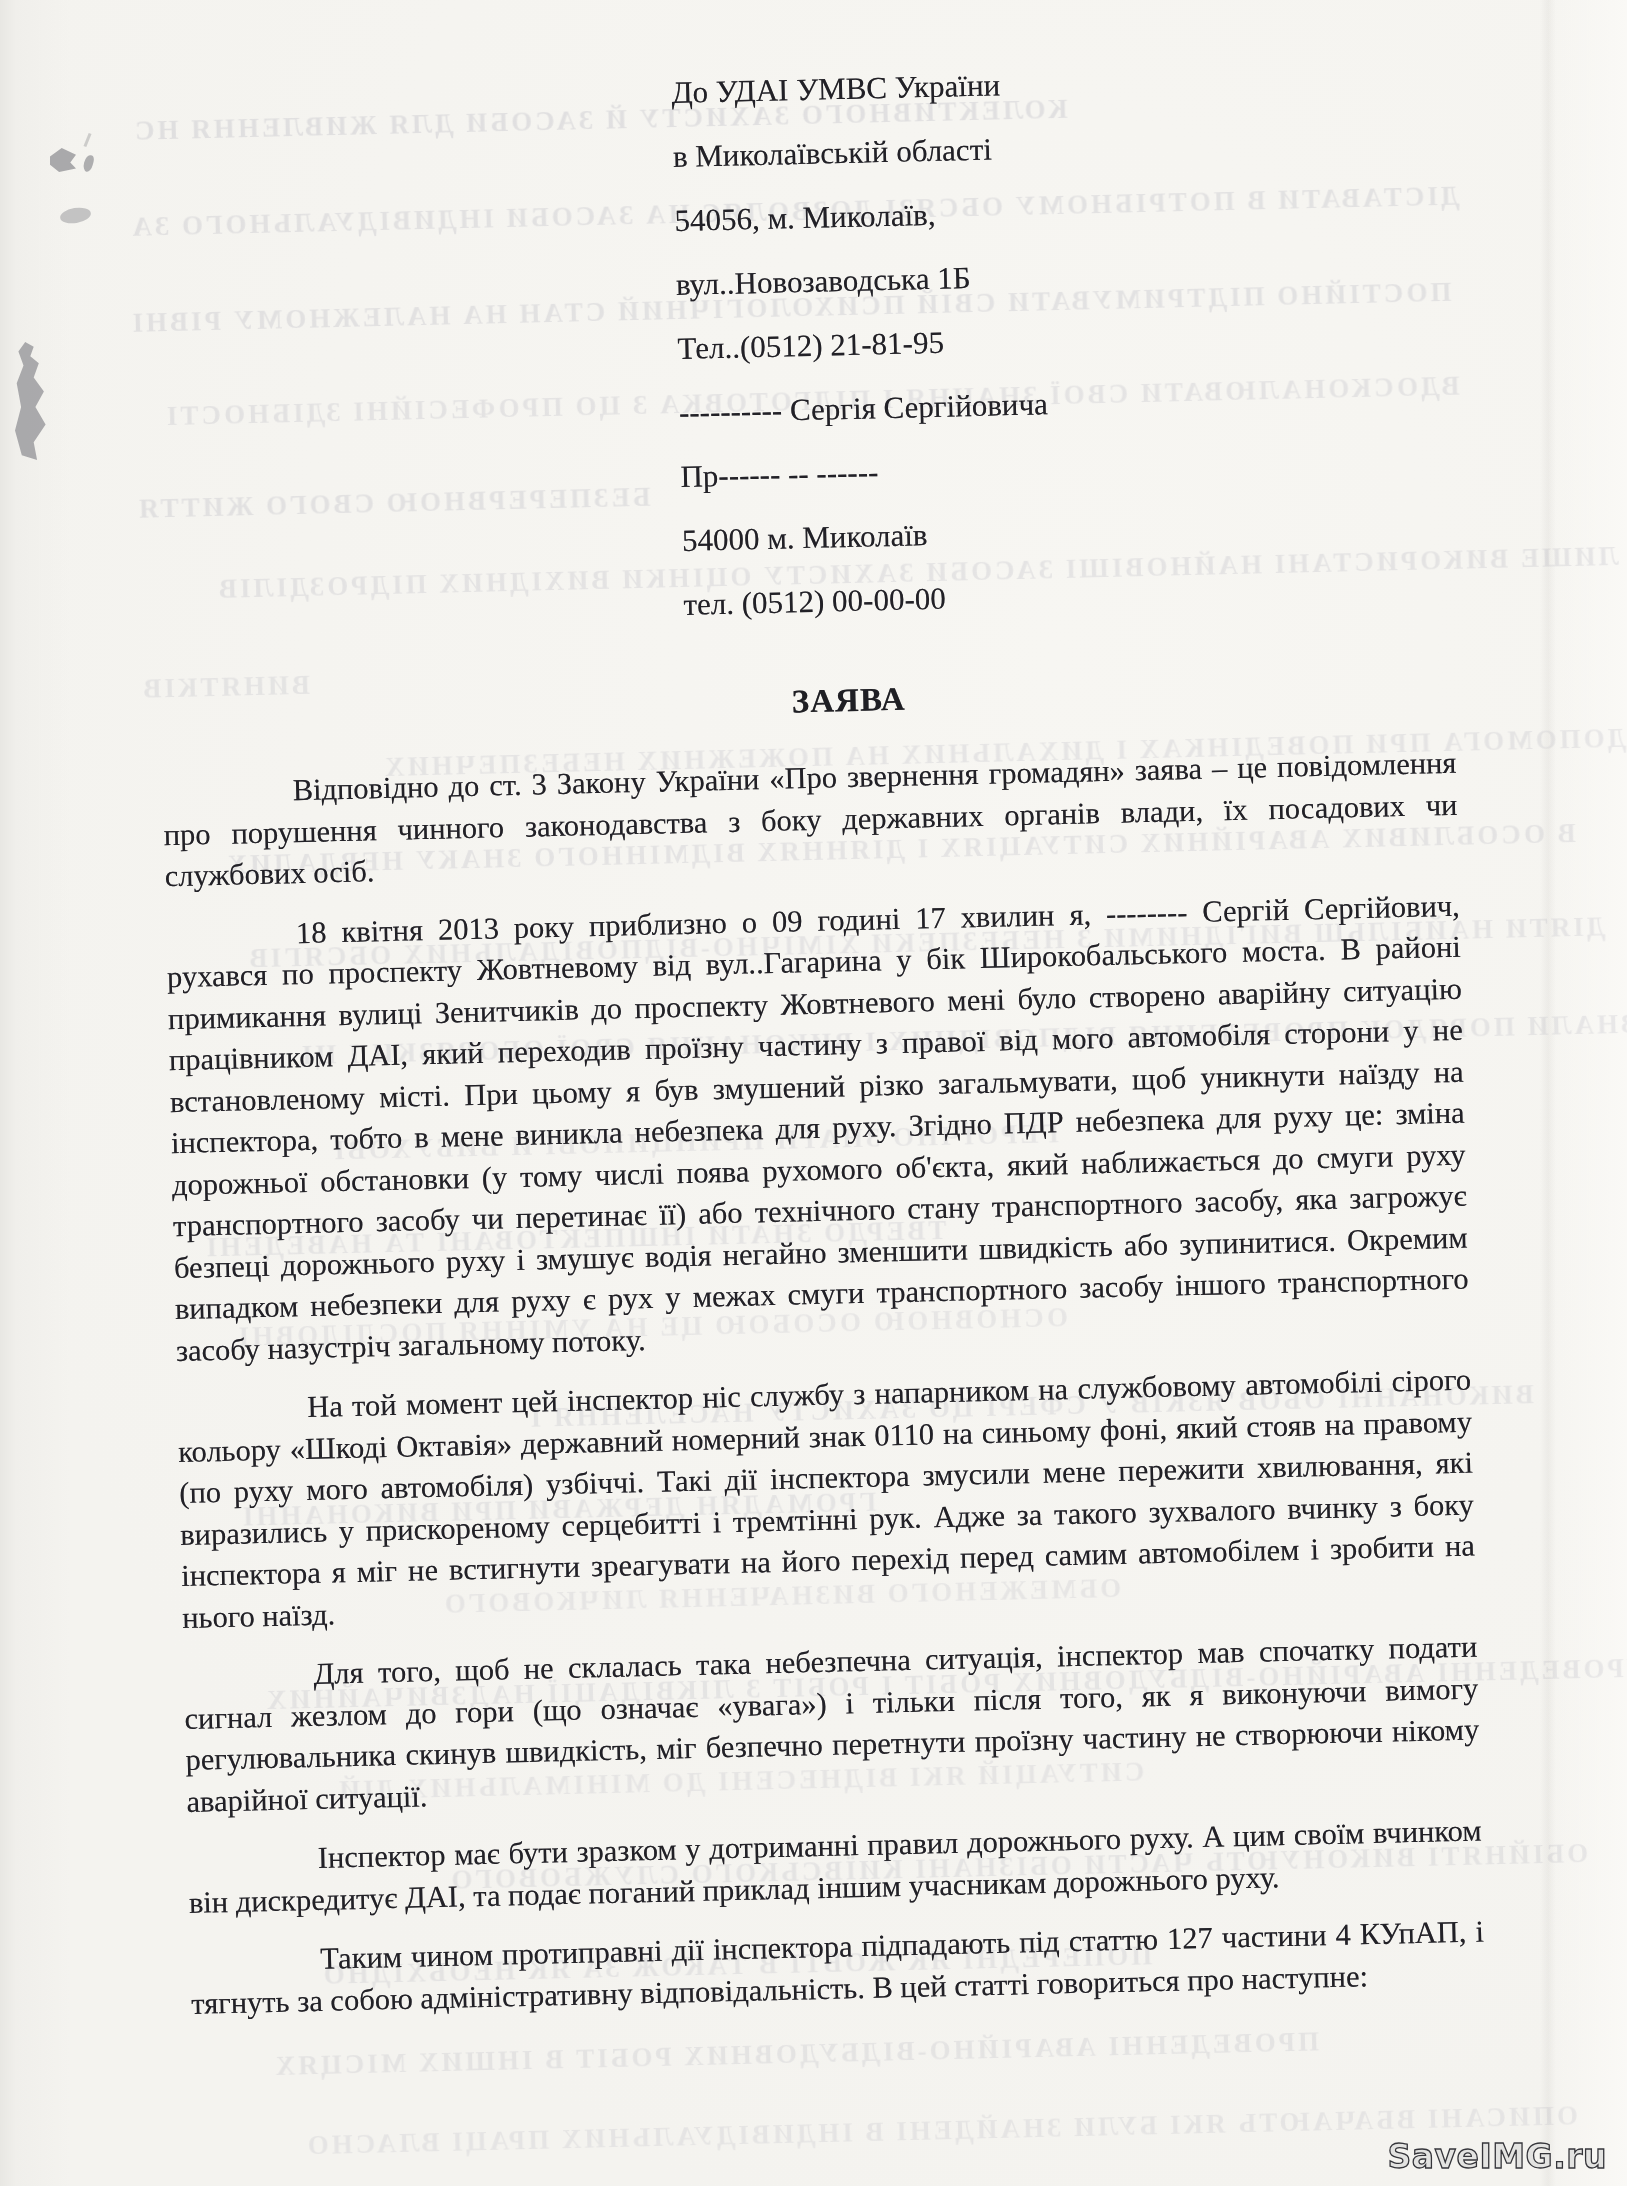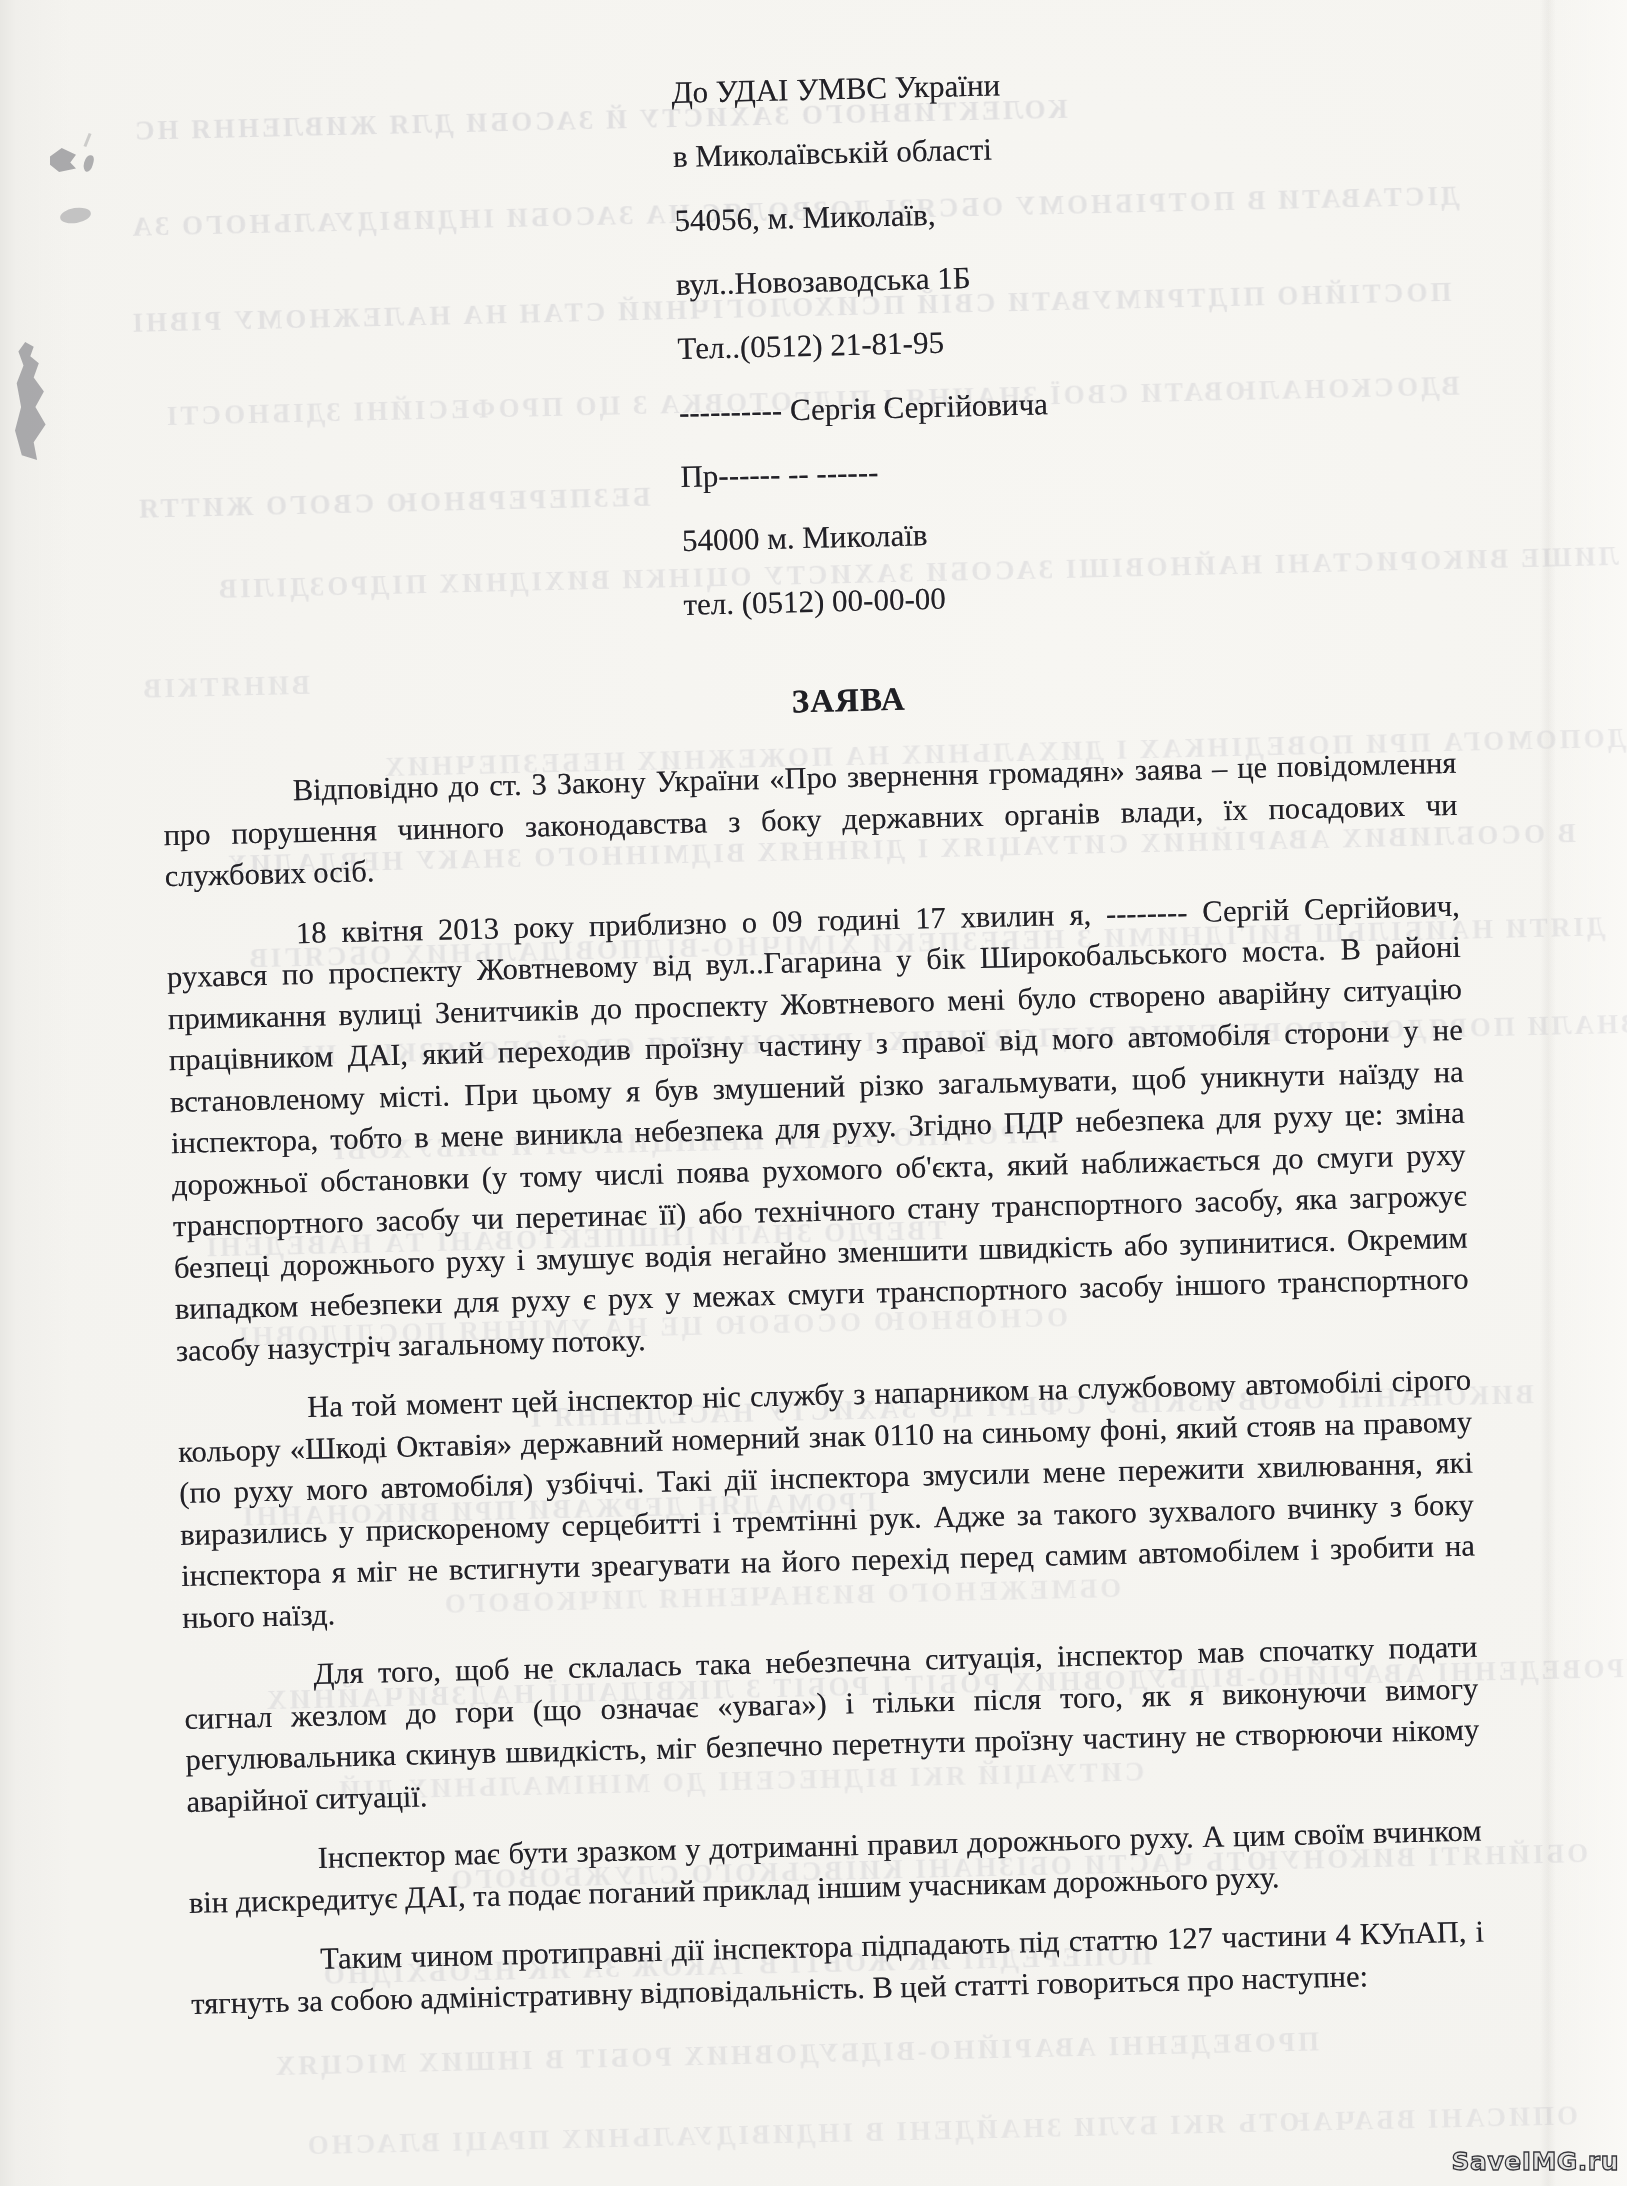--- a/index.html
+++ b/index.html
@@ -65,23 +65,23 @@
     clip-path:polygon(0 35%,45% 0,100% 28%,78% 60%,100% 85%,35% 100%,0 70%); }
   .blot1b { left:84px; top:155px; width:9px; height:17px; opacity:.7;
     border-radius:60% 40% 60% 60%; transform:rotate(14deg); }
   .blot2 { left:60px; top:208px; width:31px; height:15px; opacity:.55;
     border-radius:50%; transform:rotate(-9deg); background:#9a9a9e; }
   .blot3 { left:15px; top:342px; width:34px; height:118px; opacity:.8; background:#97979b;
     clip-path:polygon(30% 0,55% 4%,45% 12%,70% 18%,55% 30%,85% 42%,60% 55%,90% 70%,55% 85%,65% 100%,20% 96%,0 75%,18% 55%,5% 35%,25% 20%,10% 8%); }
   .blot4 { left:86px; top:133px; width:3px; height:14px; opacity:.4; transform:rotate(22deg); }
 
   .watermark {
-    position:absolute; right:8px; bottom:10px;
+    position:absolute; right:20px; bottom:10px;
     font-family:"DejaVu Sans","Liberation Sans",sans-serif;
-    font-weight:700; font-size:25px; letter-spacing:0.5px;
+    font-weight:700; font-size:33px; letter-spacing:0.5px;
     color:#e3e3e1; -webkit-text-stroke:1.3px #35353a;
     text-shadow:0 0 2px rgba(255,255,255,0.7);
   }
 </style>
 </head>
 <body>
 
 <div class="scan">
   <div class="crease"></div>
 

